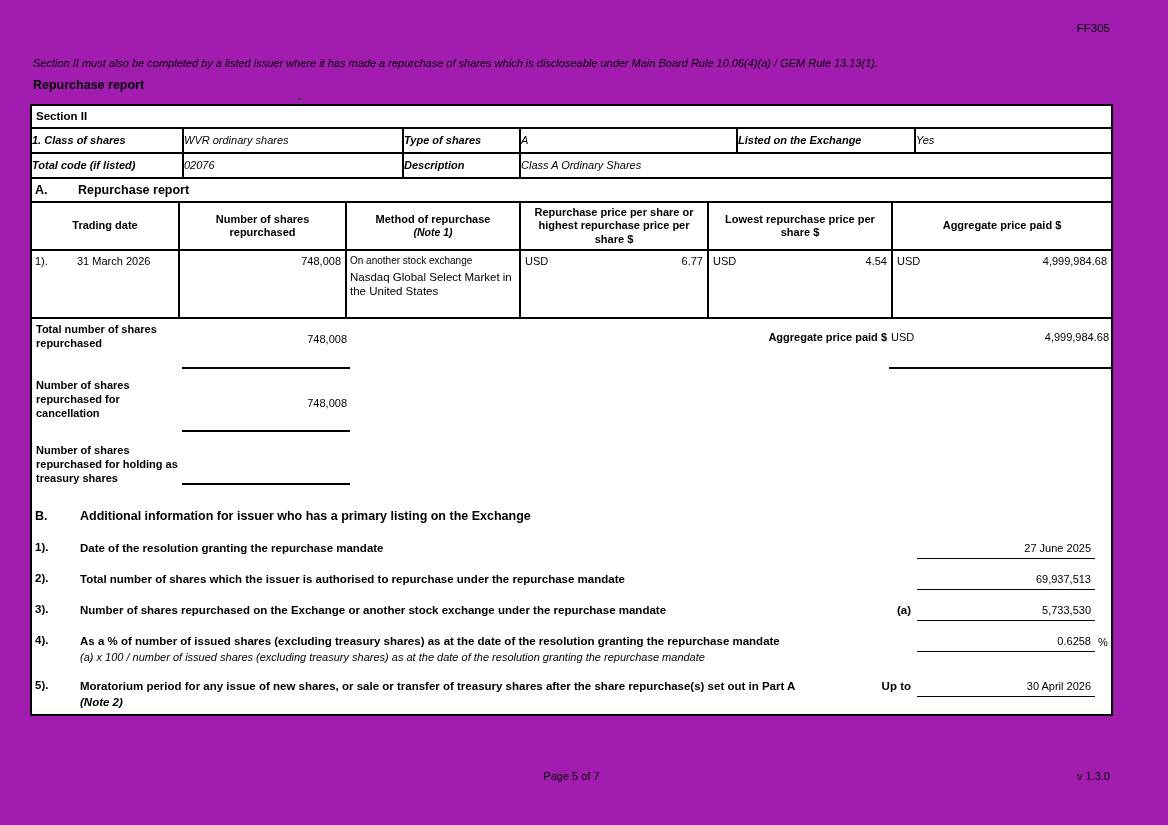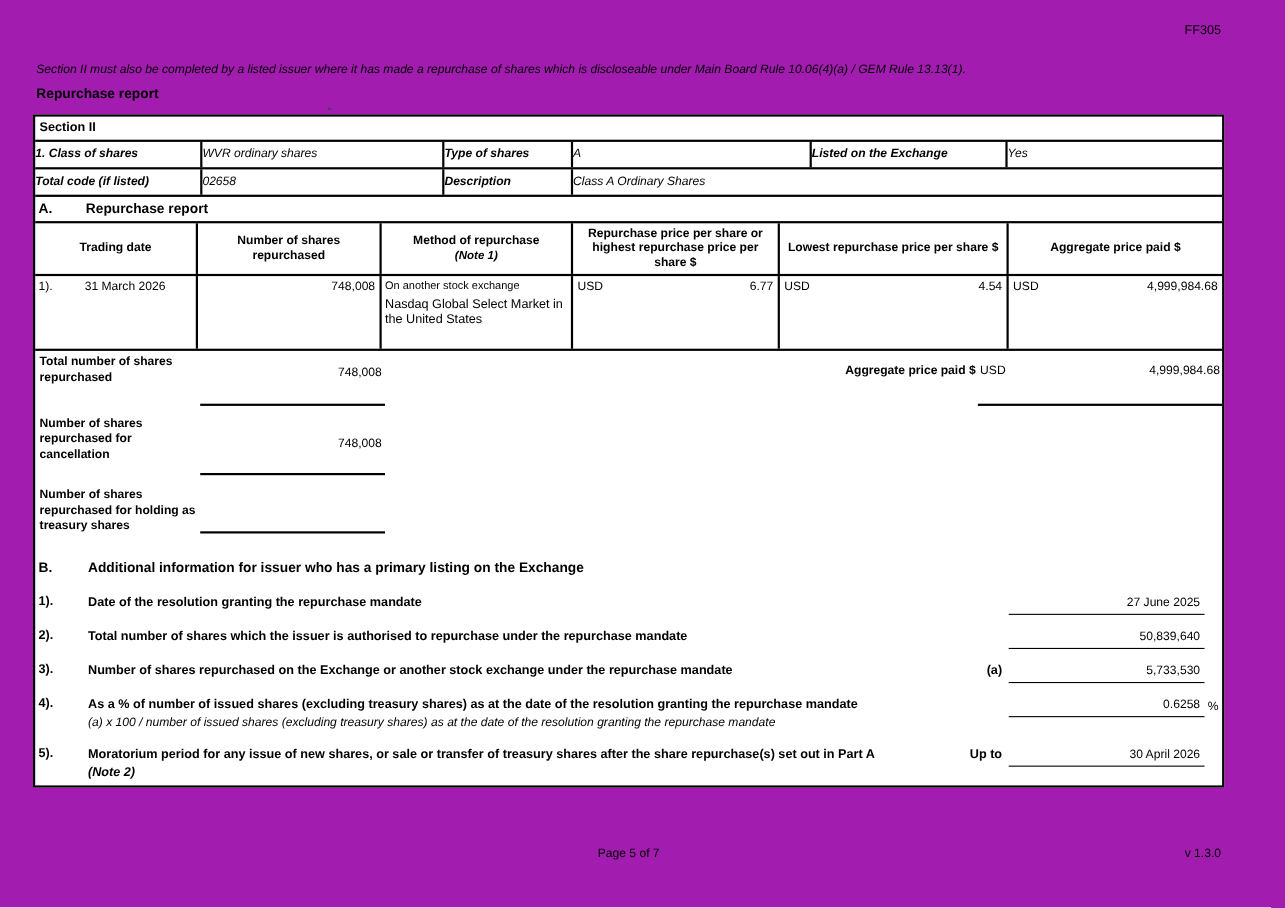--- a/index.html
+++ b/index.html
@@ -26,21 +26,21 @@
   .w-c4 { width: 217px; } .w-c5 { width: 178px; } .w-rest { flex: 1; }
 
   .part-title { height: 24px; border-bottom: 2px solid #000; font-size: 12.5px; font-weight: bold; padding: 4px 3px; }
   .part-letter { display: inline-block; width: 43px; }
 
   .ahead { display: flex; border-bottom: 2px solid #000; height: 48px; }
   .ahead .hcell { border-right: 2px solid #000; display: flex; flex-direction: column; align-items: center; justify-content: center; text-align: center; font-size: 11px; font-weight: bold; line-height: 1.2; padding: 2px 6px; }
   .ahead .hcell:last-child { border-right: none; }
   .hnote { font-style: italic; font-size: 10.5px; }
   .a-c1 { width: 148px; } .a-c2 { width: 167px; } .a-c3 { width: 174px; }
-  .a-c4 { width: 188px; } .a-c5 { width: 208px; } .a-c6 { flex: 1; }
+  .a-c4 { width: 188px; } .a-c5 { width: 184px; } .a-c6 { flex: 1; }
 
   .adata { display: flex; border-bottom: 2px solid #000; height: 68px; }
   .adata .dcell { border-right: 2px solid #000; font-size: 11px; padding: 4px 3px; }
   .adata .dcell:last-child { border-right: none; }
   .datecell { display: flex; }
   .rownum { width: 42px; }
   .numcell { text-align: right; padding-right: 4px !important; }
   .methodcell .m1 { font-size: 10px; }
   .methodcell .m2 { font-size: 11.5px; margin-top: 4px; line-height: 1.25; }
   .pricecell { display: flex; justify-content: space-between; align-items: flex-start; padding: 4px 4px !important; }
@@ -93,21 +93,21 @@
       <div class="cell lbl w-c1">1. Class of shares</div>
       <div class="cell w-c2">WVR ordinary shares</div>
       <div class="cell lbl w-c3">Type of shares</div>
       <div class="cell w-c4">A</div>
       <div class="cell lbl w-c5">Listed on the Exchange</div>
       <div class="cell w-rest">Yes</div>
     </div>
 
     <div class="trow r2">
       <div class="cell lbl w-c1">Total code (if listed)</div>
-      <div class="cell w-c2">02658</div>
+      <div class="cell w-c2">02076</div>
       <div class="cell lbl w-c3">Description</div>
       <div class="cell w-rest">Class A Ordinary Shares</div>
     </div>
 
     <div class="part-title">
       <span class="part-letter">A.</span><span>Repurchase report</span>
     </div>
 
     <div class="ahead">
       <div class="hcell a-c1">Trading date</div>
@@ -180,21 +180,21 @@
         <span class="b-right">
           <span class="b-valuebox">27 June 2025</span>
           <span class="b-suffix"></span>
         </span>
       </div>
 
       <div class="b-item gap13">
         <span class="b-num">2).</span>
         <span class="b-text">Total number of shares which the issuer is authorised to repurchase under the repurchase mandate</span>
         <span class="b-right">
-          <span class="b-valuebox">50,839,640</span>
+          <span class="b-valuebox">69,937,513</span>
           <span class="b-suffix"></span>
         </span>
       </div>
 
       <div class="b-item gap13">
         <span class="b-num">3).</span>
         <span class="b-text">Number of shares repurchased on the Exchange or another stock exchange under the repurchase mandate</span>
         <span class="b-right">
           <span class="b-prefix">(a)</span>
           <span class="b-valuebox">5,733,530</span>

